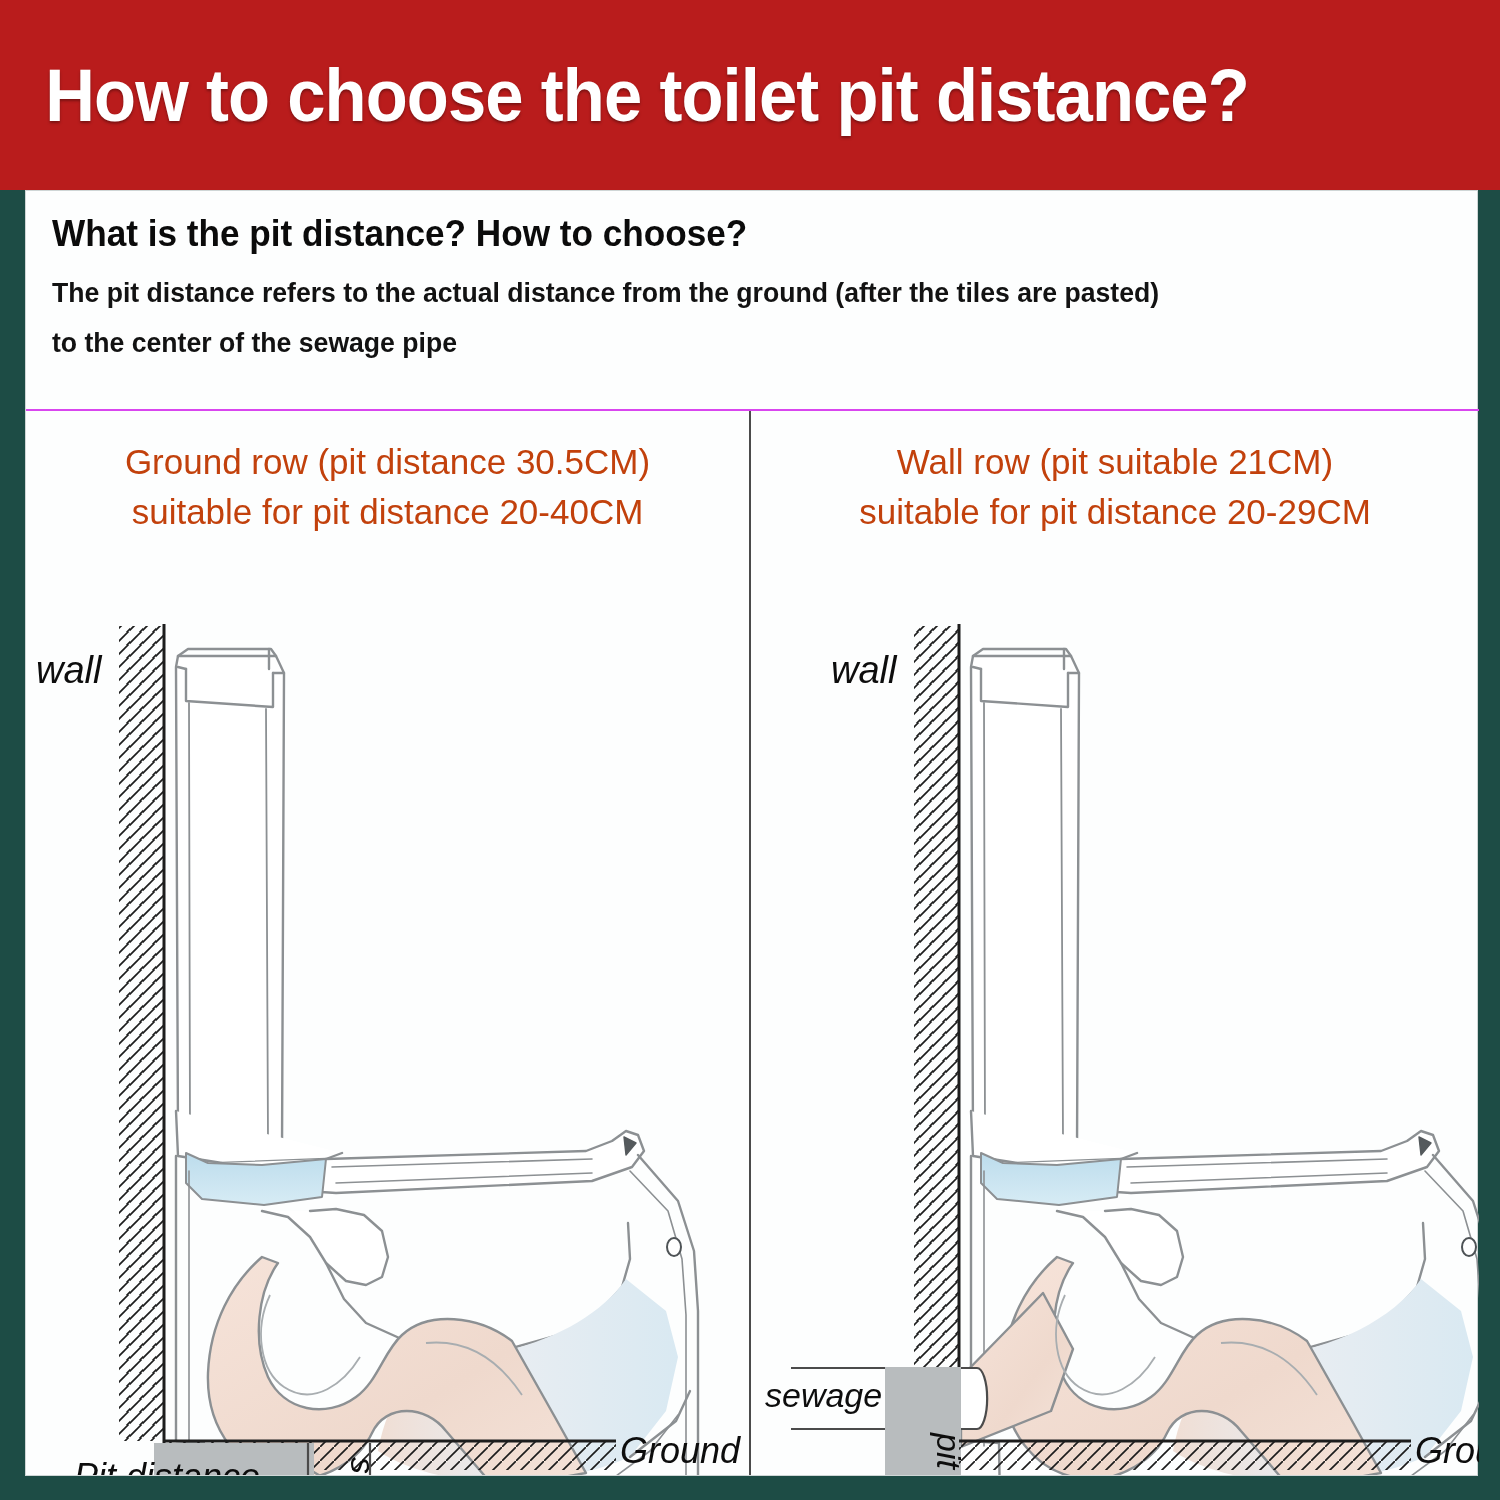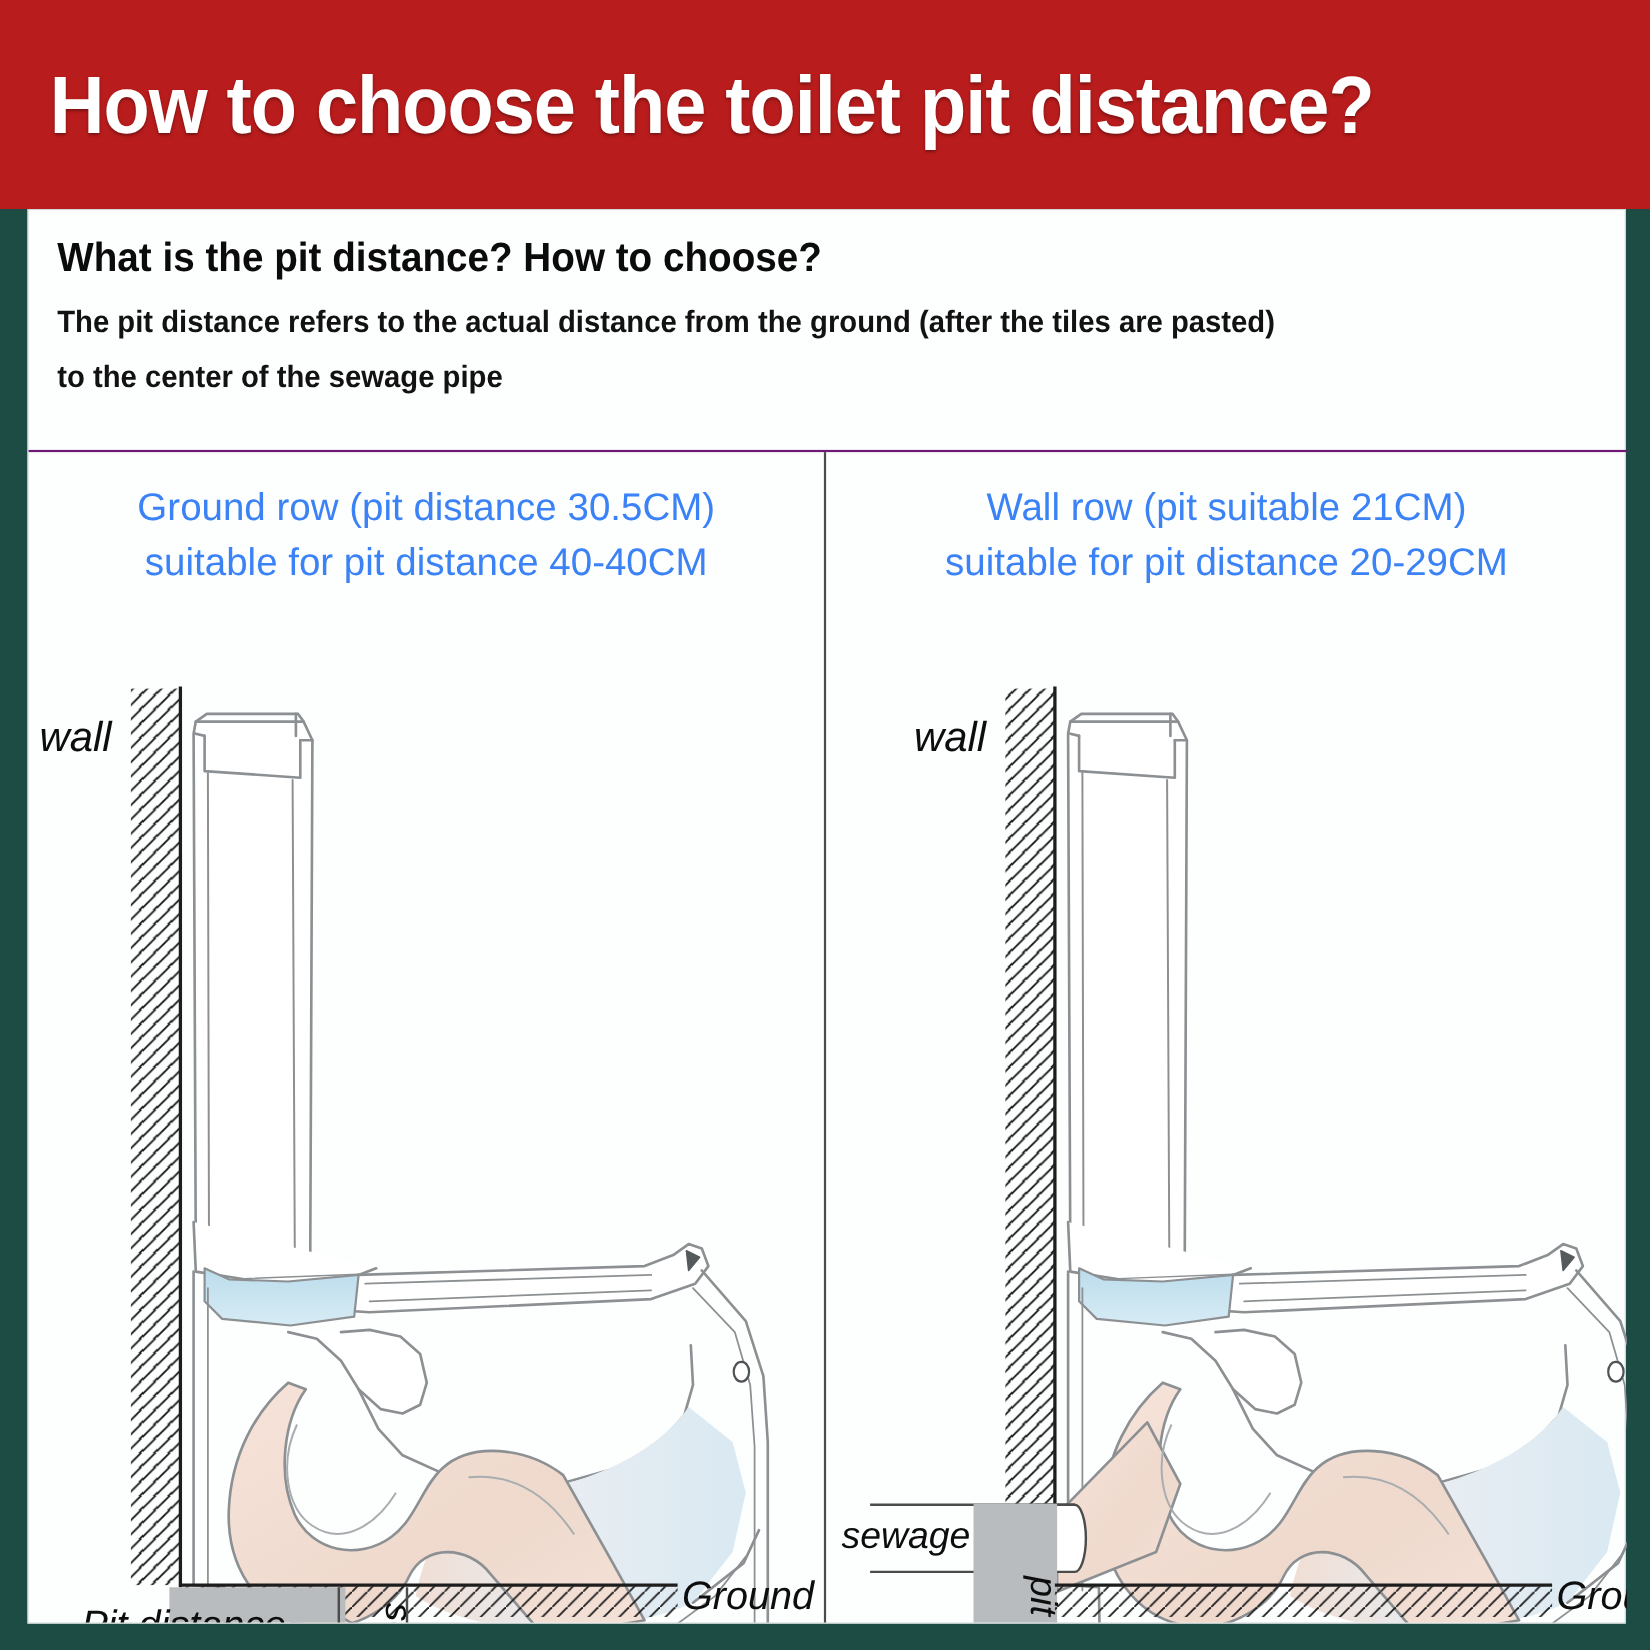--- a/index.html
+++ b/index.html
@@ -31,21 +31,21 @@
     position:absolute;left:25px;top:190px;
     width:1453px;height:1286px;
     background:#fdfefe;
     box-sizing:border-box;
     border:1px solid #cfd6d6;
   }
   
   #intro-block{
     position:absolute;left:0;top:0;width:1453px;height:220px;
     box-sizing:border-box;
-    border-bottom:2px solid #701a75;
+    border-bottom:2px solid #d946ef;
     padding:22px 26px 0 26px;
   }
   #intro-heading{
     font-weight:bold;font-size:37px;color:#0b0b0b;
     transform:scaleX(0.95);transform-origin:left center;
     margin:0 0 22px 0;white-space:nowrap;
   }
   .intro-line{
     font-weight:bold;font-size:28px;color:#121212;
     transform:scaleX(0.95);transform-origin:left center;
@@ -57,21 +57,21 @@
   }
   #panel-divider{
     position:absolute;left:723px;top:0;width:2px;height:1064px;
     background:#4b4b4b;
   }
   .panel{position:absolute;top:0;height:1064px;}
   #panel-ground{left:0;width:723px;}
   #panel-wall{left:725px;width:728px;}
   .panel-caption{
     position:absolute;left:0;top:26px;width:100%;
-    text-align:center;color:#3b82f6;
+    text-align:center;color:#c2410c;
   }
   .panel-caption .cap-line{
     font-size:35px;line-height:1.42;white-space:nowrap;
   }
   .panel-figure{position:absolute;left:0;top:0;width:100%;height:100%;font-style:italic;}
   .panel-figure svg{display:block;width:100%;height:100%;}
   
   .fig-label{font-family:"Liberation Sans",sans-serif;fill:#0d0d0d;}
 </style>
 </head>
@@ -88,21 +88,21 @@
     <div class="intro-line">The pit distance refers to the actual distance from the ground (after the tiles are pasted)</div>
     <div class="intro-line">to the center of the sewage pipe</div>
   </div>
 
   <div id="panels">
     <div id="panel-divider"></div>
 
     <div class="panel" id="panel-ground">
       <div class="panel-caption">
         <div class="cap-line">Ground row (pit distance 30.5CM)</div>
-        <div class="cap-line">suitable for pit distance 40-40CM</div>
+        <div class="cap-line">suitable for pit distance 20-40CM</div>
       </div>
 
       <div class="panel-figure">
         <svg viewBox="0 0 723 1064" preserveAspectRatio="xMidYMid meet">
           <defs>
             <linearGradient id="gTankWaterL" x1="0" y1="0" x2="0" y2="1">
               <stop offset="0%" stop-color="#bcdcec"></stop>
               <stop offset="100%" stop-color="#d7ecf5"></stop>
             </linearGradient>
             <linearGradient id="gBowlWaterL" x1="0" y1="0" x2="1" y2="0">

